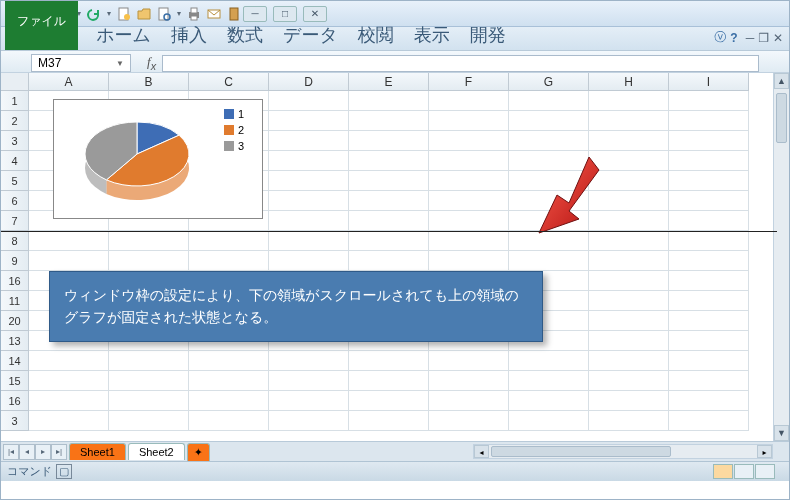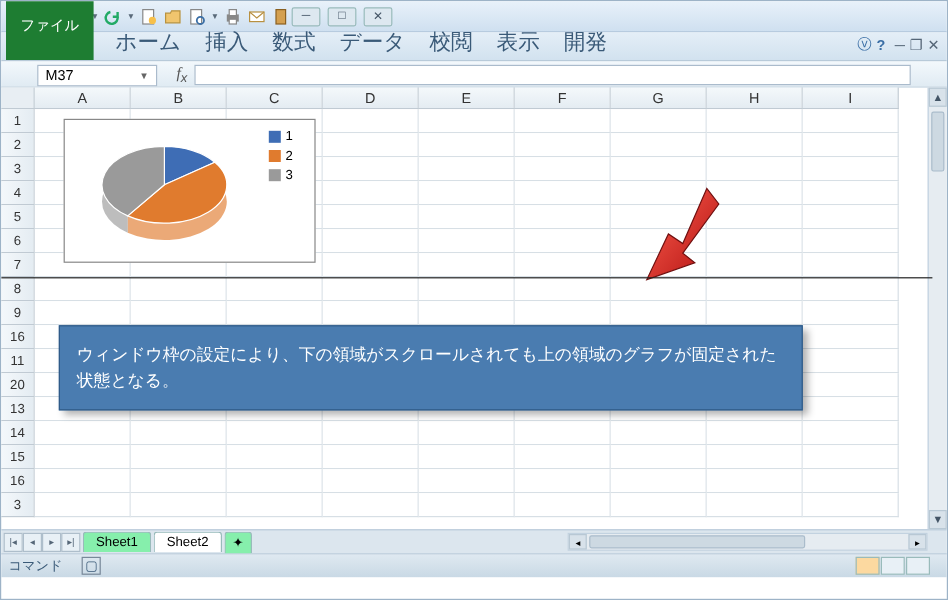--- a/index.html
+++ b/index.html
@@ -34,33 +34,33 @@
 .vscroll{position:absolute;right:0;top:0;width:16px;bottom:0;background:#e6ecf1;border-left:1px solid #c2d2e0}
 .vscroll .arrow{height:16px;background:#d8e2ea;border:1px solid #b8c8d4;font-size:9px;text-align:center;line-height:14px;color:#456}
 .vscroll .thumb{position:absolute;top:20px;left:2px;right:2px;height:50px;background:#cdd9e2;border:1px solid #aabccb;border-radius:2px}
 .chart-box{position:absolute;left:52px;top:26px;width:210px;height:120px;background:#fff;border:1px solid #888;z-index:3;display:flex}
 .pie-area{flex:1;display:flex;align-items:center;justify-content:center}
 .legend{width:42px;padding:4px;font-size:11px}
 .lg-item{display:flex;align-items:center;gap:4px;margin:4px 0}
 .lg-sw{width:10px;height:10px}
 .callout1{position:absolute;left:558px;top:36px;width:110px;background:#4a7cb0;color:#fff;padding:8px 10px;font-size:13px;border:1px solid #2f5a88;box-shadow:3px 3px 5px rgba(0,0,0,.3);z-index:4;text-align:center}
 .arrow-shape{position:absolute;left:518px;top:72px;z-index:4}
-.callout2{position:absolute;left:48px;top:198px;width:620px;background:#4a7cb0;color:#fff;padding:12px 14px;font-size:14px;line-height:1.6;border:1px solid #2f5a88;box-shadow:4px 4px 6px rgba(0,0,0,.3);z-index:4}
+.callout2{position:absolute;left:48px;top:198px;width:494px;background:#4a7cb0;color:#fff;padding:12px 14px;font-size:14px;line-height:1.6;border:1px solid #2f5a88;box-shadow:4px 4px 6px rgba(0,0,0,.3);z-index:4}
 .sheet-tabs{height:20px;background:#dce6ee;border-top:1px solid #b8cad9;display:flex;align-items:center;position:relative}
 .nav-btns{display:flex;margin-left:2px}
 .nav-btn{width:16px;height:16px;border:1px solid #aebecb;background:#e8f0f6;font-size:8px;text-align:center;line-height:14px;color:#567}
 .stab{padding:2px 10px;background:#fff;border:1px solid #9bb;border-bottom:none;margin-left:2px;font-size:11px;border-radius:3px 3px 0 0}
-.stab.inactive{background:#86efac}
+.stab.inactive{background:#f97316}
 .stab.new{padding:2px 6px}
 .hscroll{position:absolute;right:16px;top:2px;width:300px;height:15px;background:#e6ecf1;border:1px solid #c2d2e0;display:flex}
 .hscroll .ha{width:15px;background:#d8e2ea;border:1px solid #b8c8d4;font-size:8px;text-align:center;line-height:13px}
 .hscroll .ht{flex:1;position:relative}
 .hscroll .hthumb{position:absolute;left:2px;top:1px;width:180px;bottom:1px;background:#cdd9e2;border:1px solid #aabccb;border-radius:2px}
 .statusbar{height:20px;background:linear-gradient(#dfe9f1,#c9d9e5);border-top:1px solid #b0c4d4;display:flex;align-items:center;padding:0 6px;font-size:11px;color:#3a5a78}
-.status-left{flex:1;display:flex;gap:16px;align-items:center}
+.status-left{flex:1;display:flex;gap:4px;align-items:center}
 .view-btns{display:flex;gap:1px;margin-right:8px}
 .vb{width:20px;height:15px;border:1px solid #9bb;background:#e8f0f6}
 .vb.active{background:#fcd9a0}
 .zoom{display:flex;align-items:center;gap:4px}
 .zslider{width:80px;height:3px;background:#aac;position:relative}
 .zslider .zt{position:absolute;left:38px;top:-4px;width:6px;height:11px;background:#d8e2ea;border:1px solid #89a}
 .svgico{width:16px;height:16px}
 </style>
 </head>
 <body>

